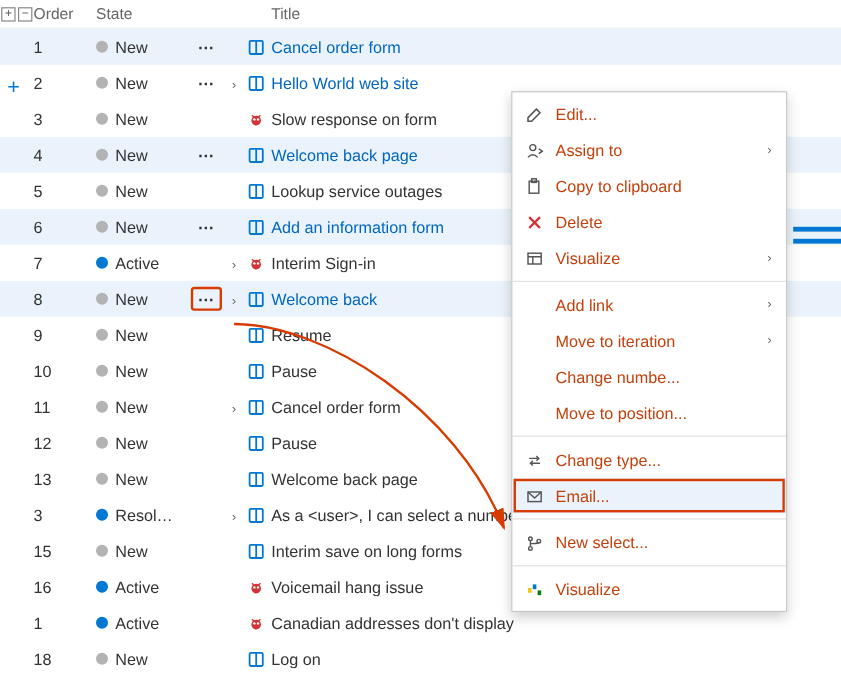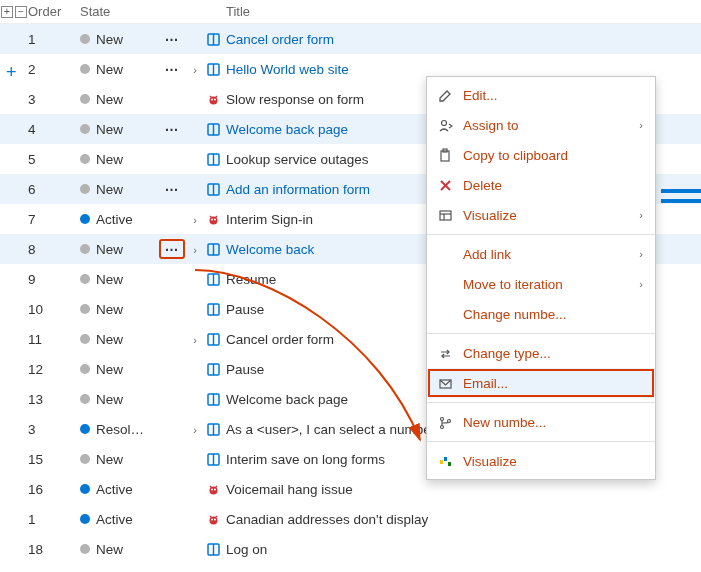--- a/index.html
+++ b/index.html
@@ -534,20 +534,24 @@
     </div>
     <div class="mitem">
       <span class="micon none"></span>
       <span class="mlabel">Move to iteration</span>
       <span class="msub">›</span>
     </div>
     <div class="mitem">
       <span class="micon none"></span>
       <span class="mlabel">Change numbe...</span>
     </div>
+    <div class="mitem">
+      <span class="micon none"></span>
+      <span class="mlabel">Move to position...</span>
+    </div>
     <div class="msep"></div>
     <div class="mitem">
       <span class="micon">
         <svg class="svgicon" viewBox="0 0 15 15">
           <use href="#i-change"></use>
         </svg>
       </span>
       <span class="mlabel">Change type...</span>
     </div>
     <div class="mitem hl boxed">
@@ -558,21 +562,21 @@
       </span>
       <span class="mlabel">Email...</span>
     </div>
     <div class="msep"></div>
     <div class="mitem">
       <span class="micon">
         <svg class="svgicon" viewBox="0 0 15 15">
           <use href="#i-branch"></use>
         </svg>
       </span>
-      <span class="mlabel">New numbe...</span>
+      <span class="mlabel">New select...</span>
     </div>
     <div class="msep"></div>
     <div class="mitem">
       <span class="micon">
         <svg class="svgicon" viewBox="0 0 15 15">
           <use href="#i-visualize"></use>
         </svg>
       </span>
       <span class="mlabel">Visualize</span>
     </div>

